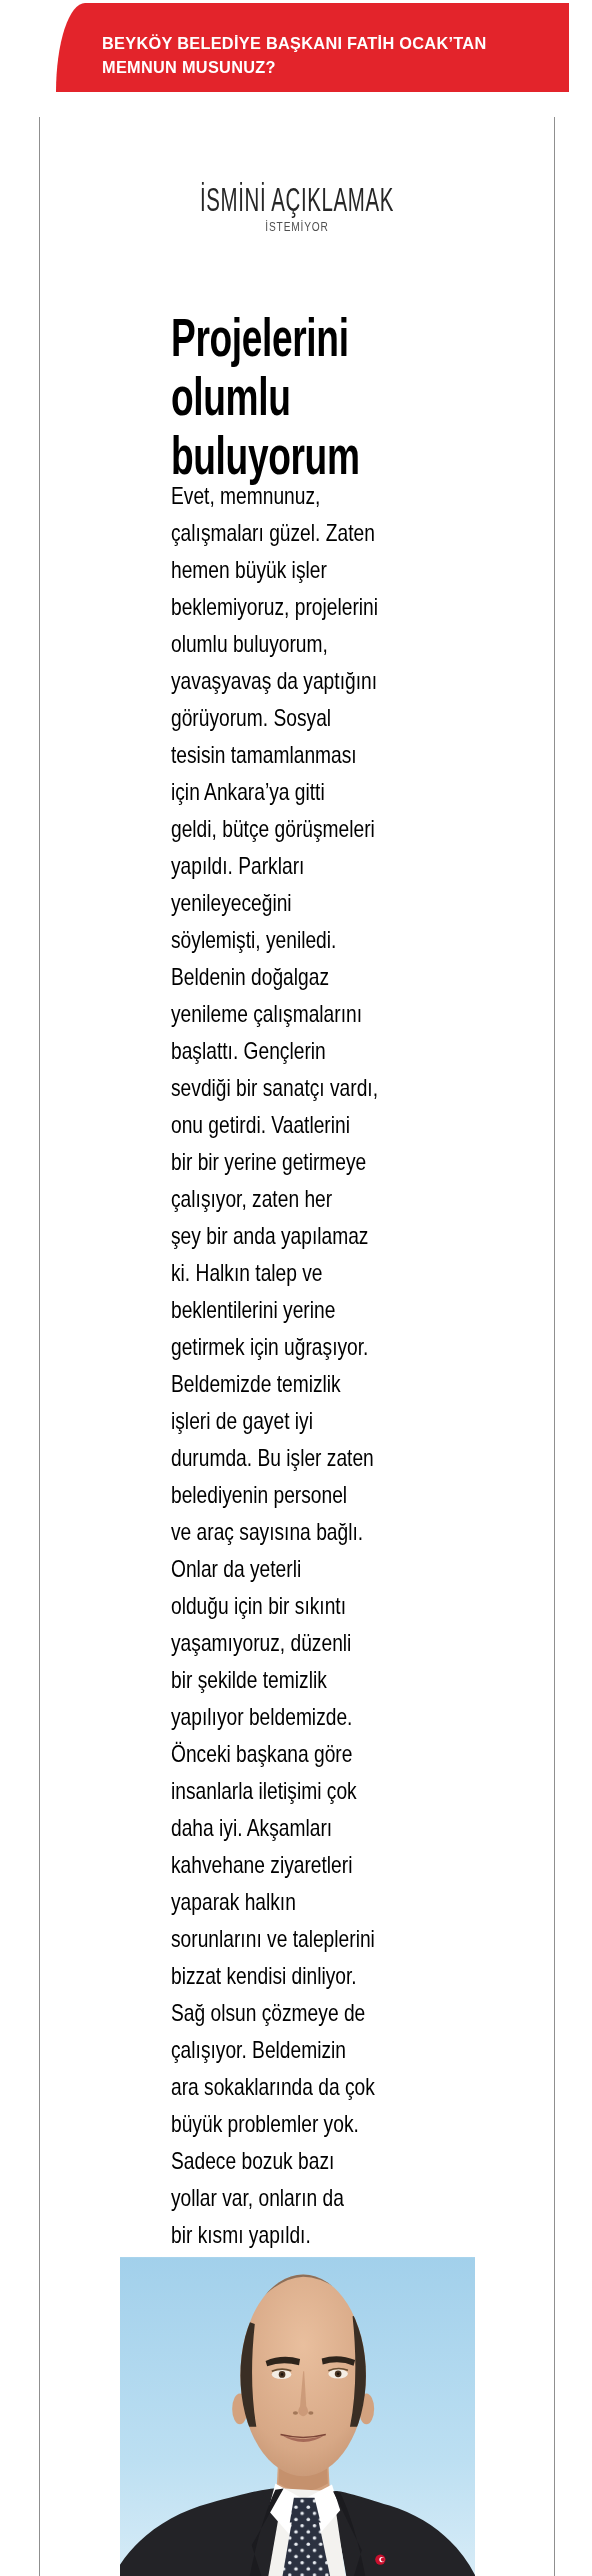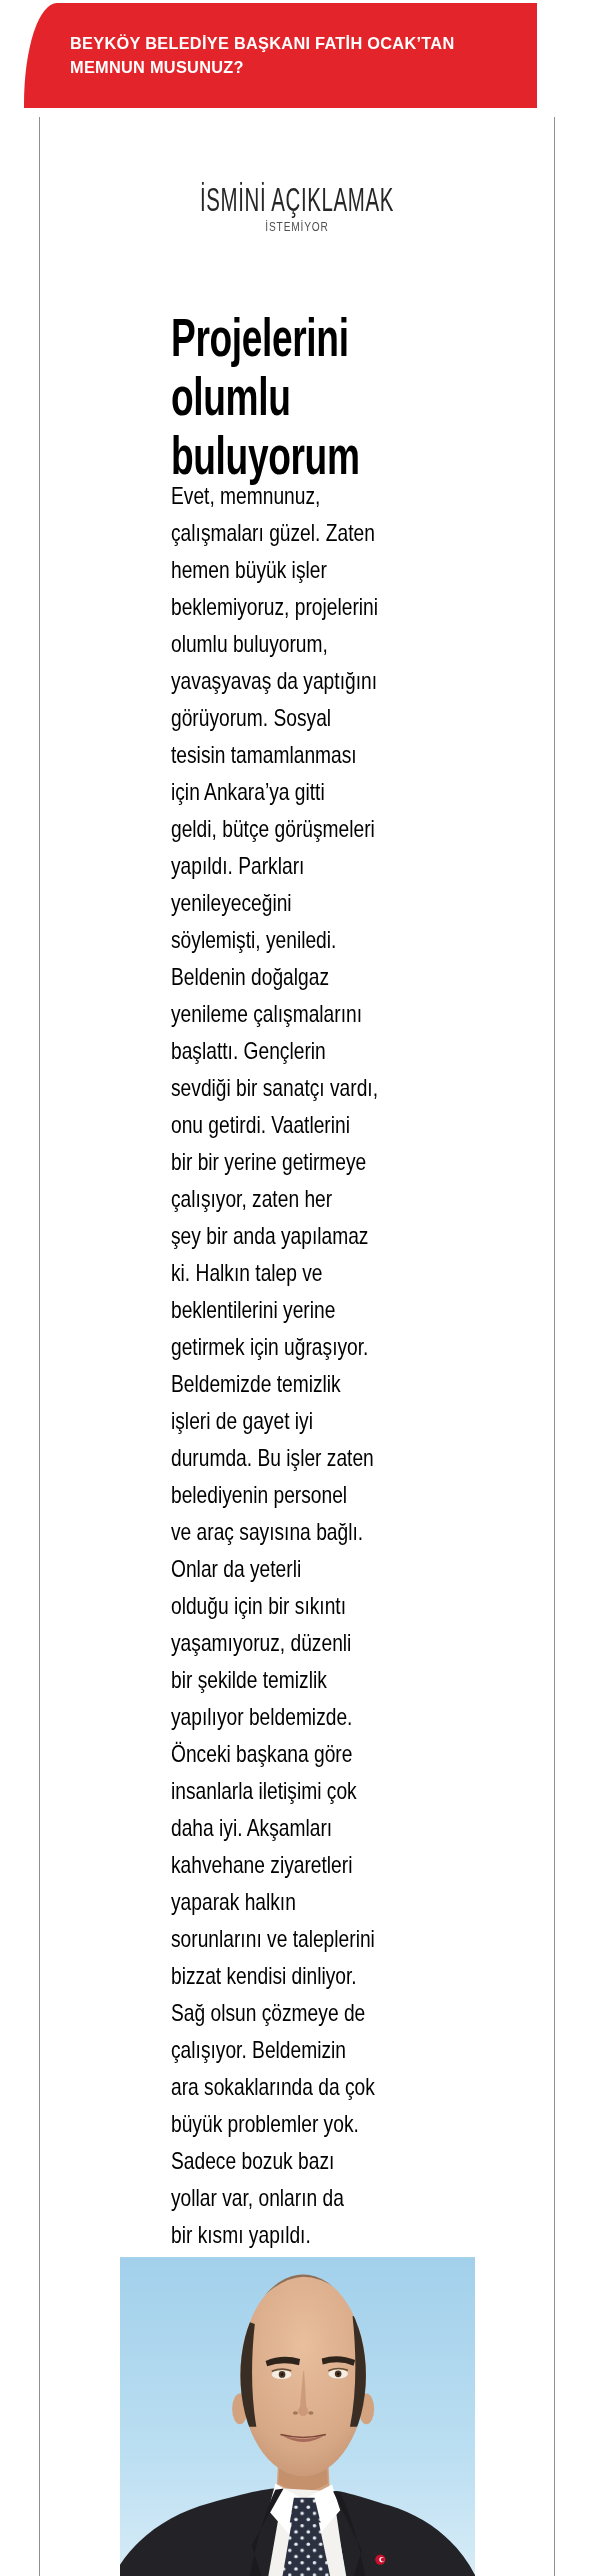--- a/index.html
+++ b/index.html
@@ -5,21 +5,21 @@
   html,body{margin:0;padding:0;background:#ffffff;}
   #page{position:relative;width:592px;height:2886px;background:#ffffff;overflow:hidden;
         font-family:"Liberation Sans",sans-serif;}
 
   
   .side-border{position:absolute;top:117px;bottom:0;width:1px;background:#8f8f8f;}
   #border-left{left:39px;}
   #border-right{left:554px;}
 
   
-  #banner{position:absolute;left:24px;top:3.1px;width:513px;height:105px;background:#e3242b;
+  #banner{position:absolute;left:56px;top:3.1px;width:513px;height:89px;background:#e3242b;
           border-top-left-radius:33px 101px;}
   #banner-text{position:absolute;left:46px;top:29px;color:#ffffff;font-weight:bold;
                font-size:17px;line-height:24px;letter-spacing:0.3px;white-space:pre-line;
                transform:scaleX(.96);transform-origin:0 0;}
 
   
   #respondent-name{position:absolute;left:39px;width:516px;top:181px;text-align:center;
                    font-size:33px;font-weight:300;color:#262626;letter-spacing:1px;
                    transform:scaleX(.62);}
   #respondent-note{position:absolute;left:39px;width:516px;top:220px;text-align:center;

